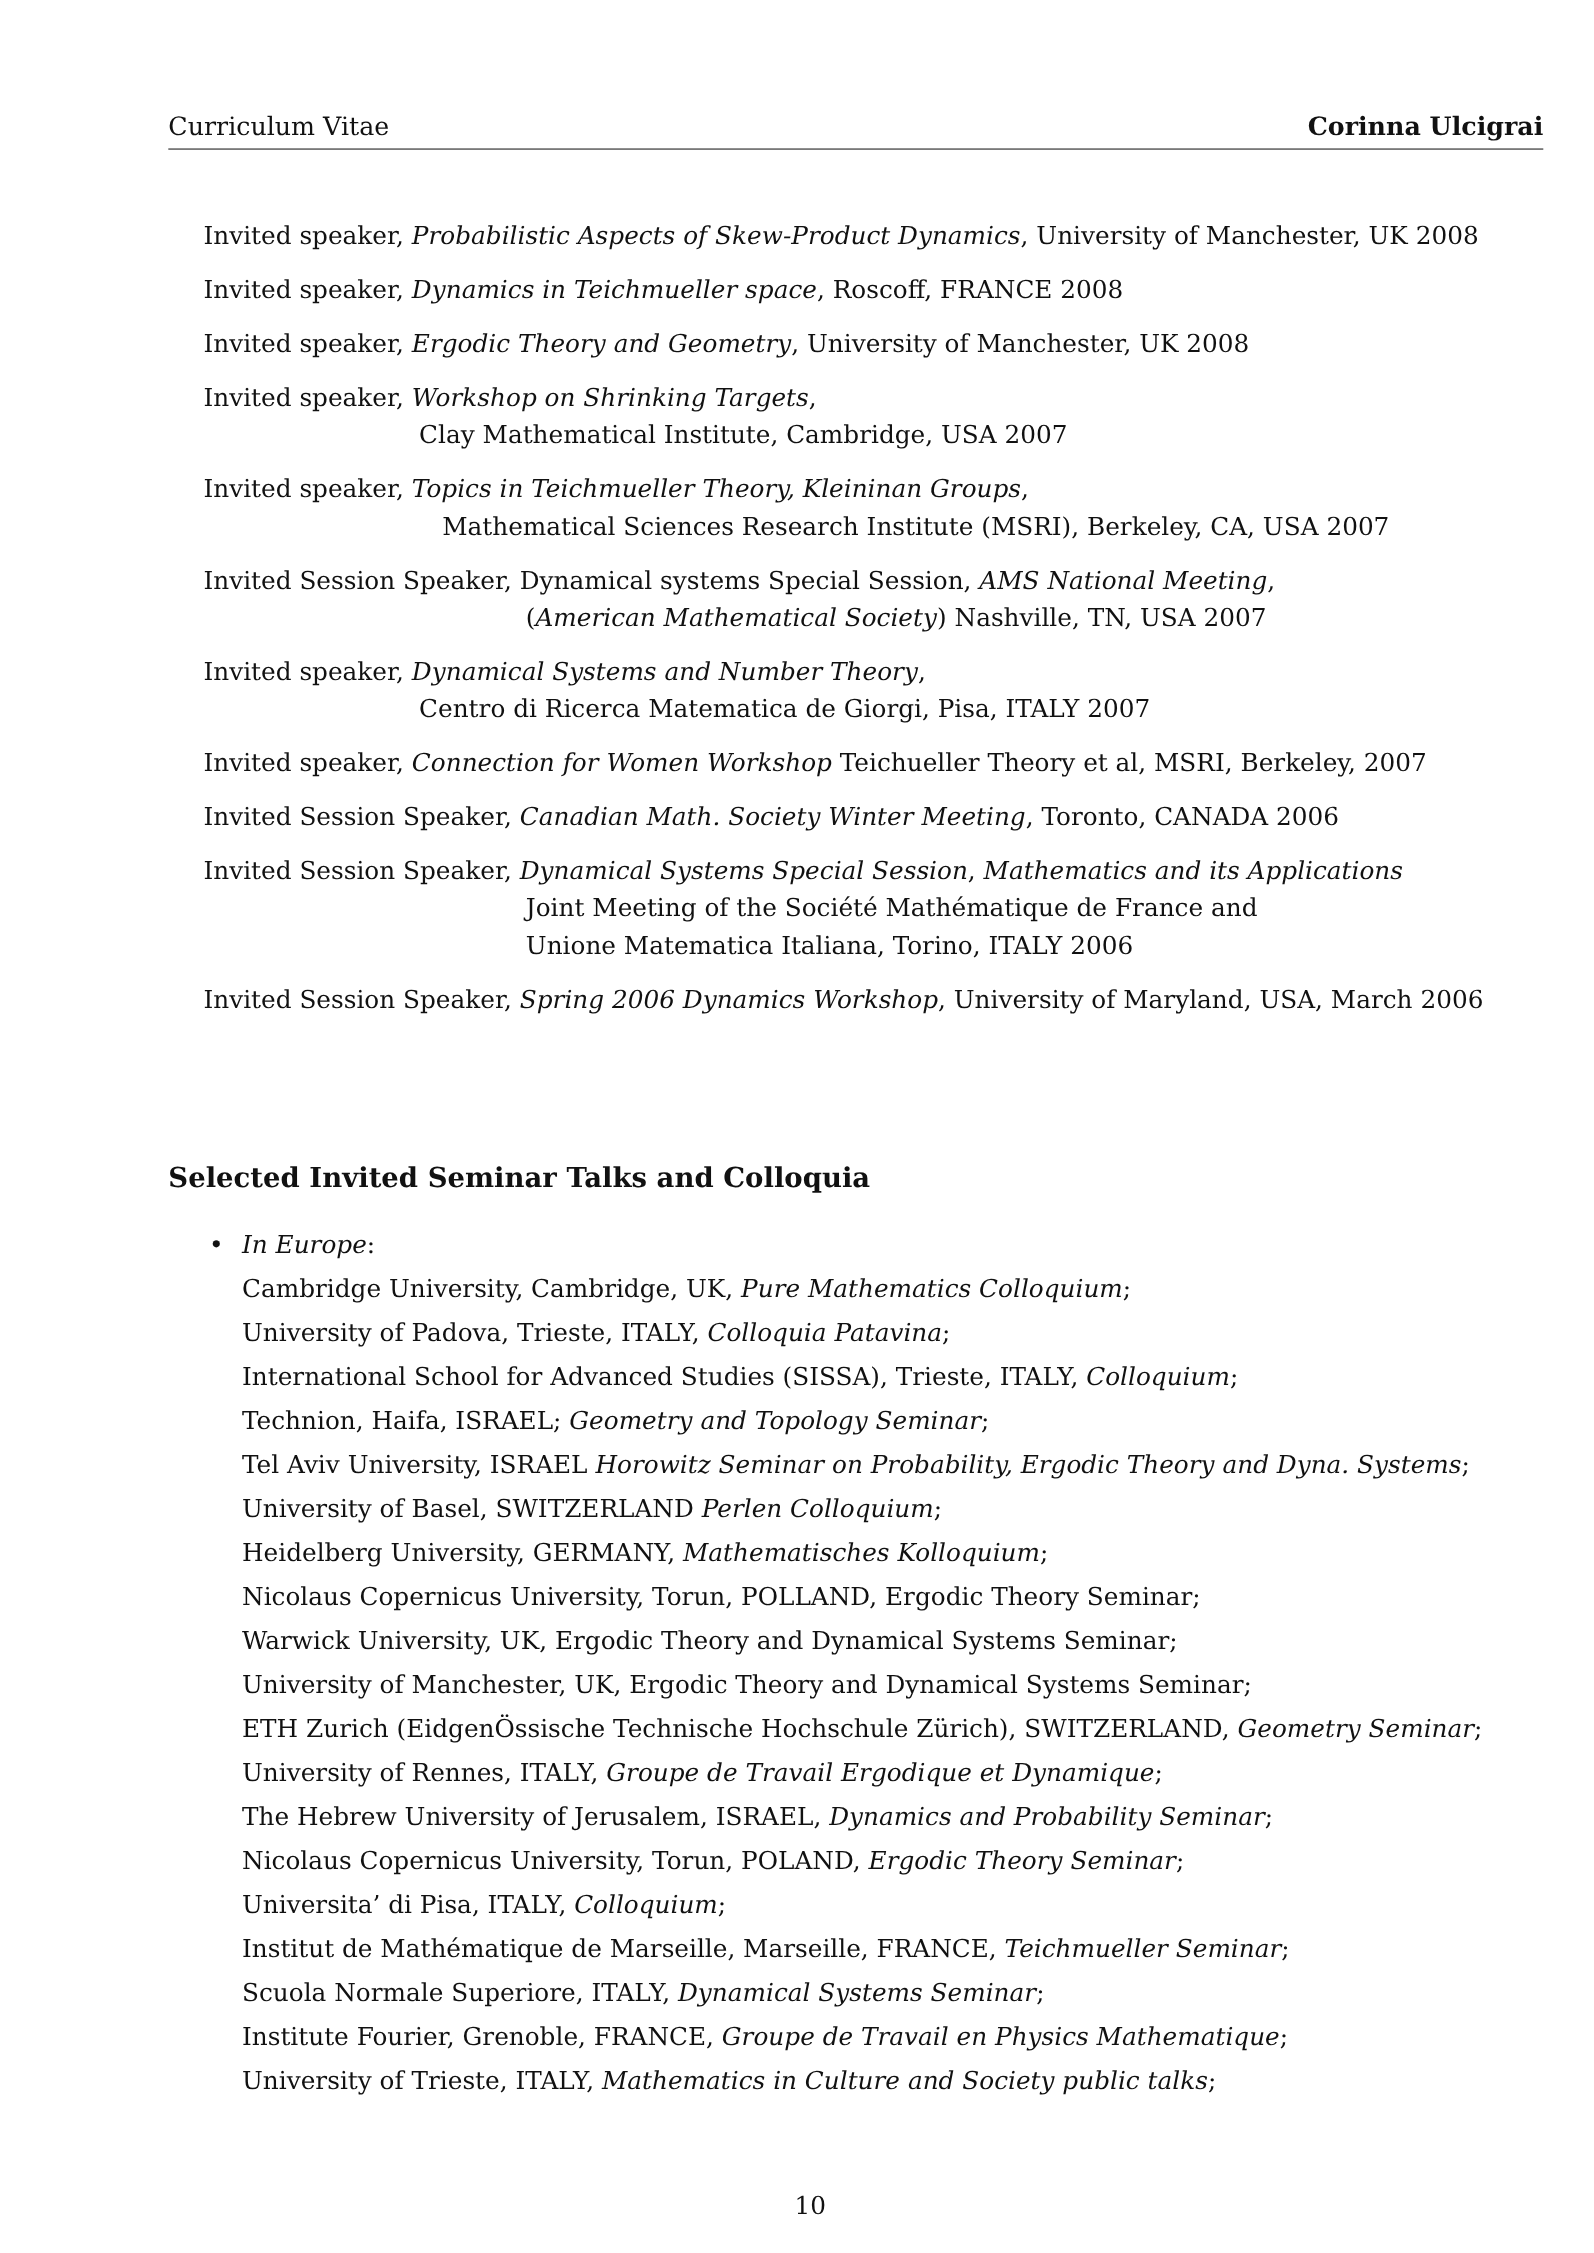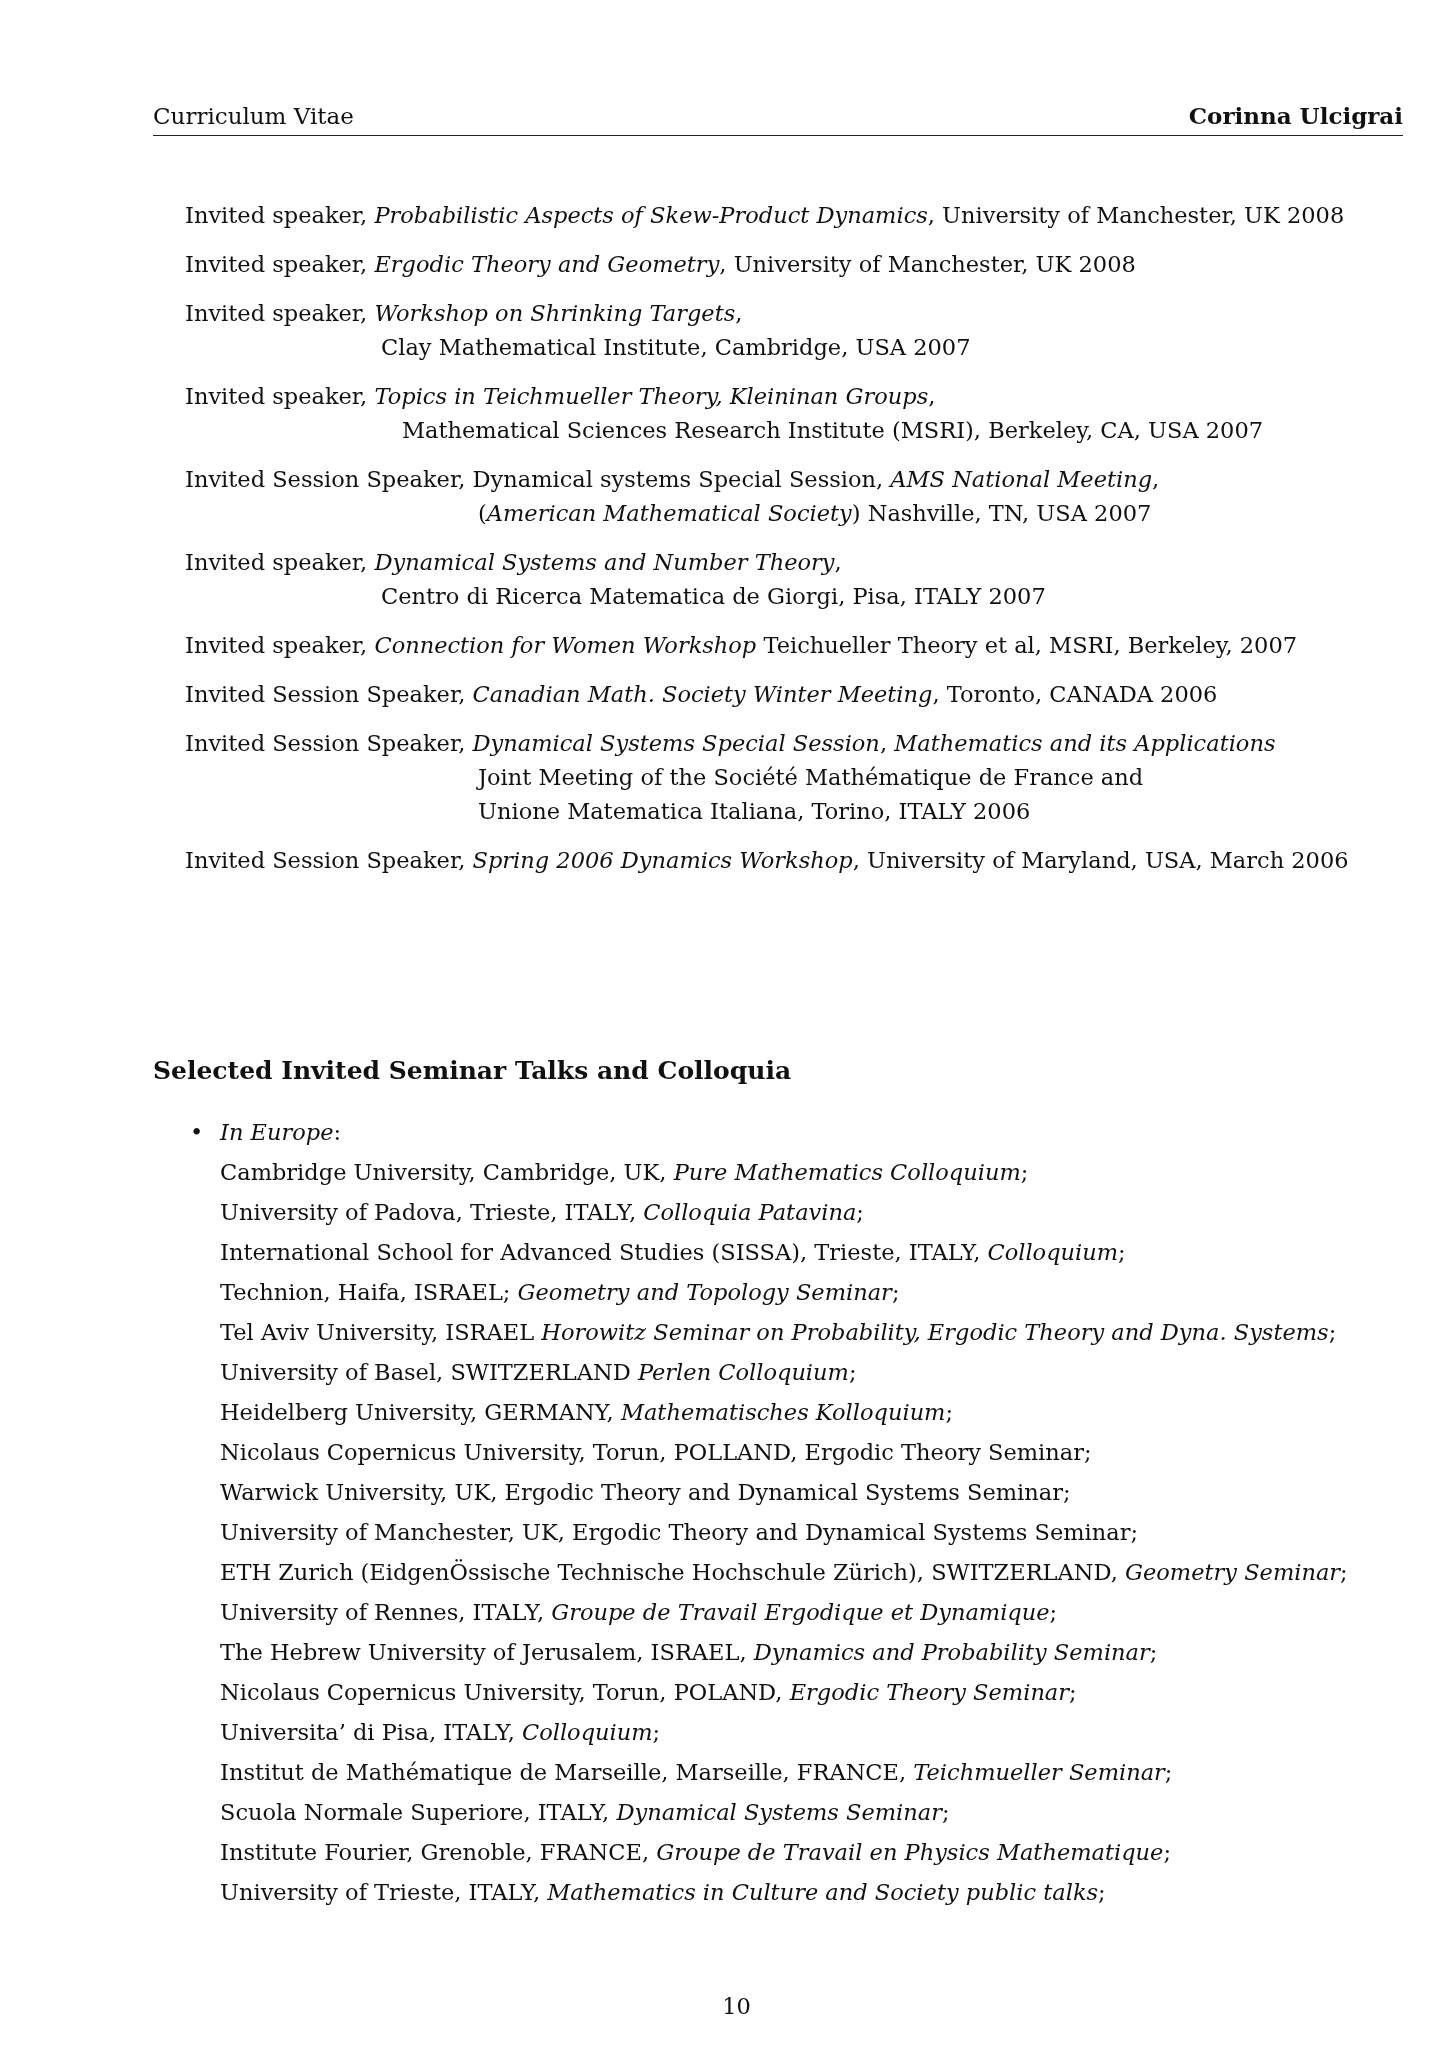--- a/index.html
+++ b/index.html
@@ -26,20 +26,21 @@
 <body>
 
 <div class="page">
   <div class="hdr">
     <span class="hdr-left">Curriculum Vitae</span>
     <span class="hdr-right">Corinna Ulcigrai</span>
   </div>
 
   <div class="talks" id="talks">
       <div class="talk"><span>Invited speaker, </span><em>Probabilistic Aspects of Skew-Product Dynamics</em><span>, University of Manchester, UK 2008</span></div>
+      <div class="talk"><span>Invited speaker, </span><em>Dynamics in Teichmueller space</em><span>, Roscoff, FRANCE 2008</span></div>
       <div class="talk"><span>Invited speaker, </span><em>Ergodic Theory and Geometry</em><span>, University of Manchester, UK 2008</span></div>
       <div class="talk"><span>Invited speaker, </span><em>Workshop on Shrinking Targets</em><span>,</span><span class="cont" style="padding-left: 196px;"><span>Clay Mathematical Institute, Cambridge, USA 2007</span></span></div>
       <div class="talk"><span>Invited speaker, </span><em>Topics in Teichmueller Theory, Kleininan Groups</em><span>,</span><span class="cont" style="padding-left: 217px;"><span>Mathematical Sciences Research Institute (MSRI), Berkeley, CA, USA 2007</span></span></div>
       <div class="talk"><span>Invited Session Speaker, </span><span>Dynamical systems Special Session, </span><em>AMS National Meeting</em><span>,</span><span class="cont" style="padding-left: 293px;"><span>(</span><em>American Mathematical Society</em><span>) Nashville, TN, USA 2007</span></span></div>
       <div class="talk"><span>Invited speaker, </span><em>Dynamical Systems and Number Theory</em><span>,</span><span class="cont" style="padding-left: 196px;"><span>Centro di Ricerca Matematica de Giorgi, Pisa, ITALY 2007</span></span></div>
       <div class="talk"><span>Invited speaker, </span><em>Connection for Women Workshop</em><span> Teichueller Theory et al, MSRI, Berkeley, 2007</span></div>
       <div class="talk"><span>Invited Session Speaker, </span><em>Canadian Math. Society Winter Meeting</em><span>, Toronto, CANADA 2006</span></div>
       <div class="talk"><span>Invited Session Speaker, </span><em>Dynamical Systems Special Session</em><span>, </span><em>Mathematics and its Applications</em><span class="cont" style="padding-left: 293px;"><span>Joint Meeting of the Société Mathématique de France and</span></span><span class="cont" style="padding-left: 293px;"><span>Unione Matematica Italiana, Torino, ITALY 2006</span></span></div>
       <div class="talk"><span>Invited Session Speaker, </span><em>Spring 2006 Dynamics Workshop</em><span>, University of Maryland, USA, March 2006</span></div>
     </div>

